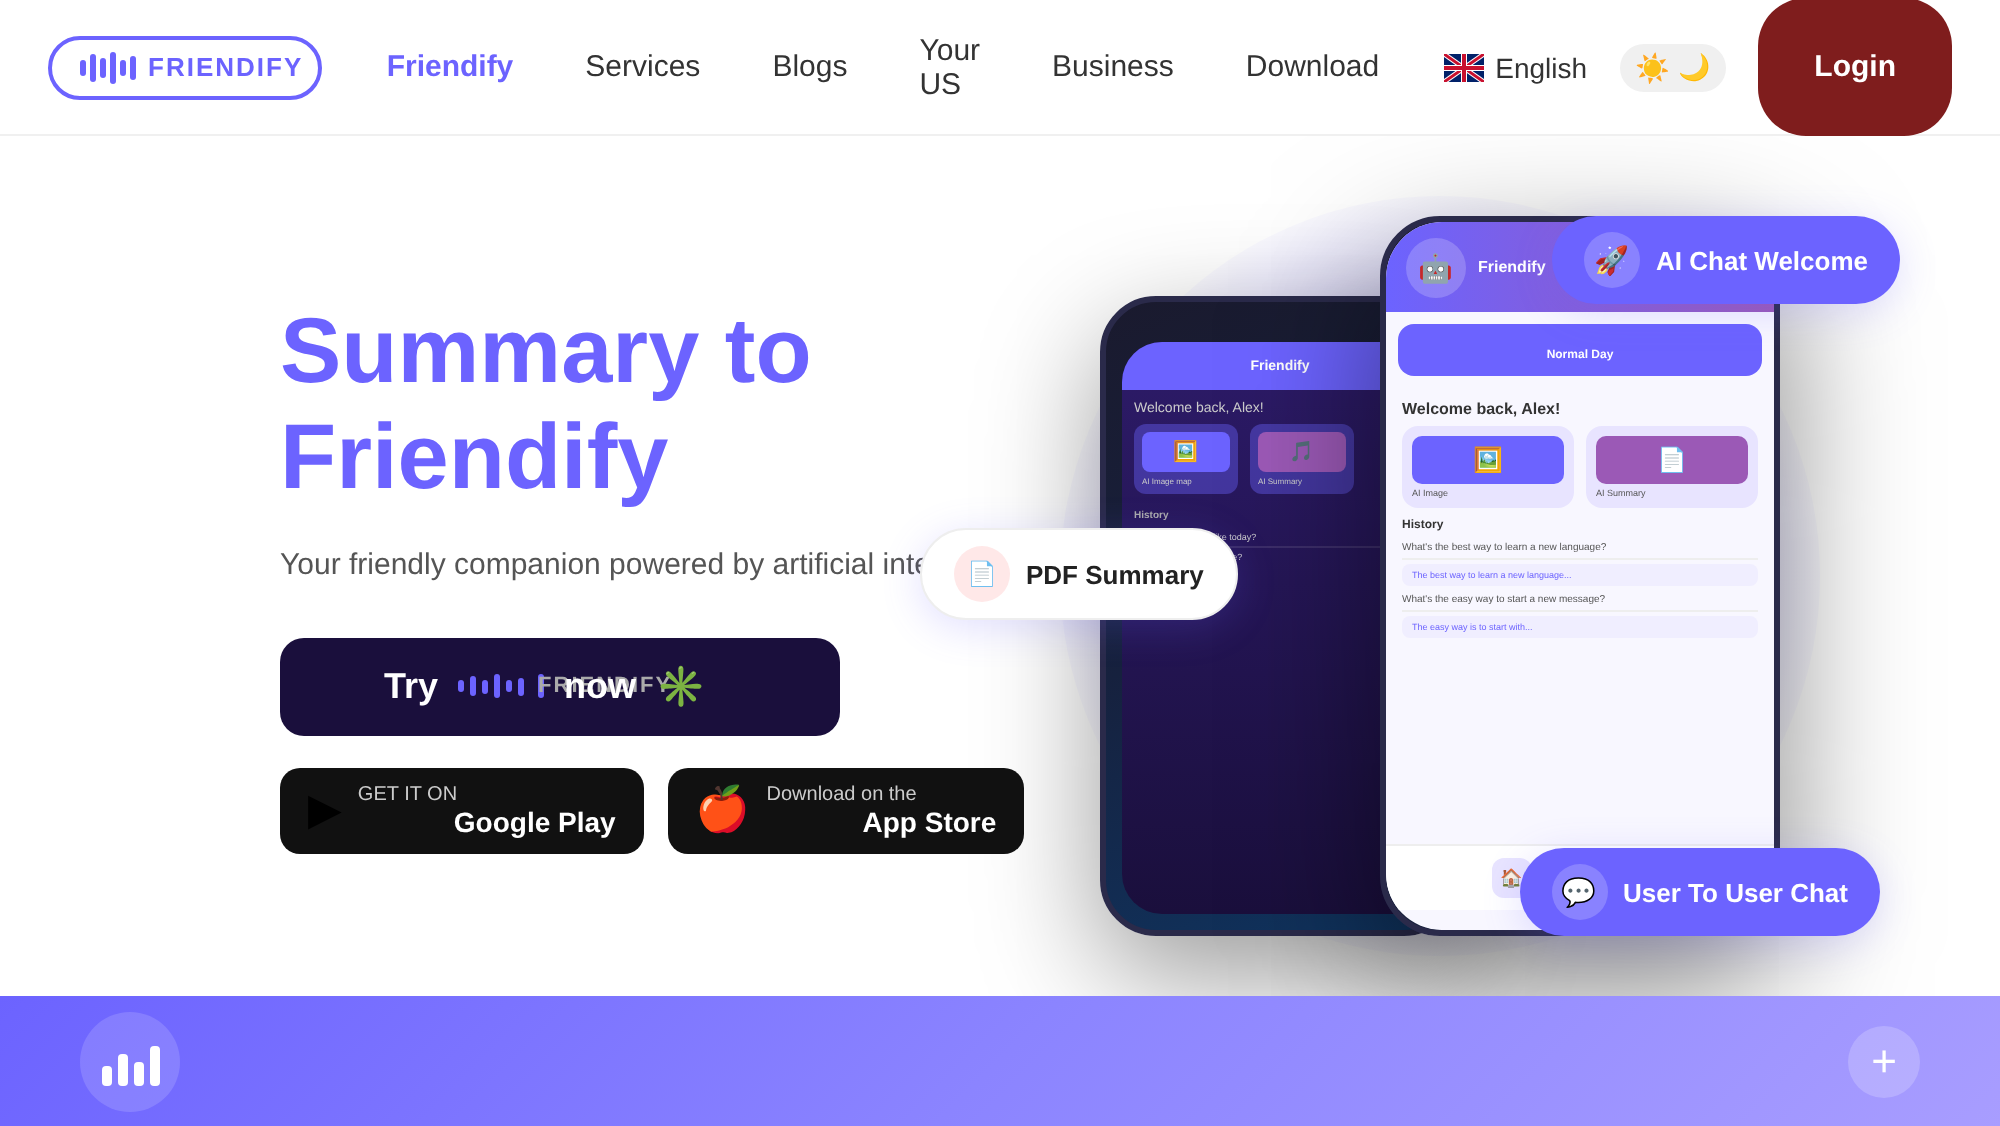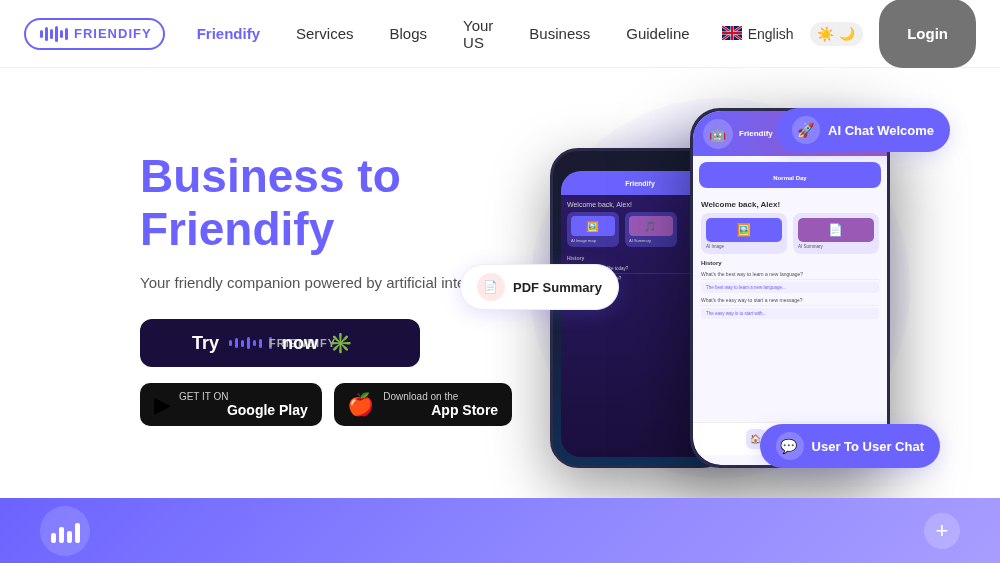--- a/index.html
+++ b/index.html
@@ -54,36 +54,37 @@
       font-size: 15px;
       font-weight: 500;
     }
     .nav-right {
       display: flex;
       align-items: center;
       gap: 16px;
     }
     .lang-btn {
       display: flex;
+      align-items: center;
       gap: 6px;
       font-size: 14px;
       color: #333;
       cursor: pointer;
     }
     .theme-toggle {
       display: flex;
       align-items: center;
       gap: 4px;
       background: #f0f0f0;
       border-radius: 20px;
       padding: 4px 8px;
       cursor: pointer;
     }
     .login-btn {
-      background: #737373;
+      background: #7f1d1d;
       color: #fff;
       border: none;
       border-radius: 24px;
       padding: 26px 28px;
       font-size: 15px;
       font-weight: 600;
       cursor: pointer;
     }
 
     
@@ -415,21 +416,21 @@
     </div>
     <span class="logo-text-nav">FRIENDIFY</span>
   </div>
 
   <div class="nav-links">
     <a href="#" style="color:#6c63ff;font-weight:700;">Friendify</a>
     <a href="#">Services</a>
     <a href="#">Blogs</a>
     <a href="#">Your US</a>
     <a href="#">Business</a>
-    <a href="#">Guideline</a>
+    <a href="#">Download</a>
   </div>
 
   <div class="nav-right">
     <div class="lang-btn">
       <svg width="20" height="14" viewBox="0 0 20 14">
         <rect width="20" height="14" fill="#012169"></rect>
         <line x1="0" y1="0" x2="20" y2="14" stroke="#fff" stroke-width="2.5"></line>
         <line x1="20" y1="0" x2="0" y2="14" stroke="#fff" stroke-width="2.5"></line>
         <line x1="0" y1="0" x2="20" y2="14" stroke="#C8102E" stroke-width="1.5"></line>
         <line x1="20" y1="0" x2="0" y2="14" stroke="#C8102E" stroke-width="1.5"></line>
@@ -446,21 +447,21 @@
       <span style="font-size:13px;">🌙</span>
     </div>
 
     <button class="login-btn">Login</button>
   </div>
 </nav>
 
 <section class="hero">
   <div class="hero-left">
     <h1 class="hero-title">
-      <span>Business to</span><br>
+      <span>Summary to</span><br>
       <span>Friendify</span>
     </h1>
     <p class="hero-subtitle">Your friendly companion powered by artificial intelligence</p>
 
     <div class="try-bar">
       <span class="try-text">Try</span>
       <div class="try-logo-mini">
         <span style="height:6px"></span>
         <span style="height:10px"></span>
         <span style="height:7px"></span>

